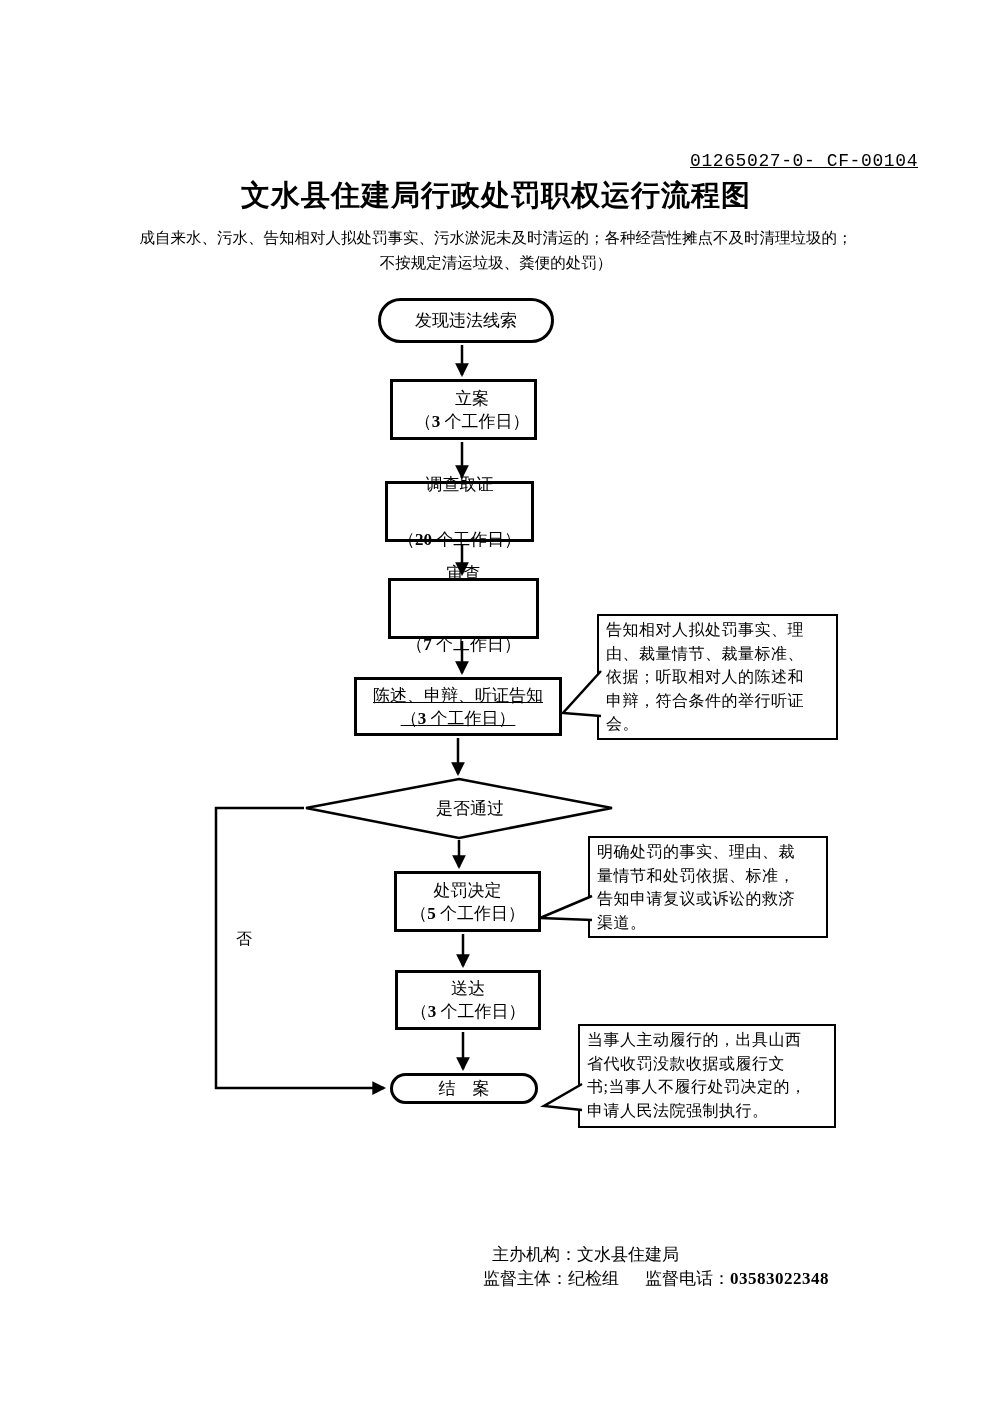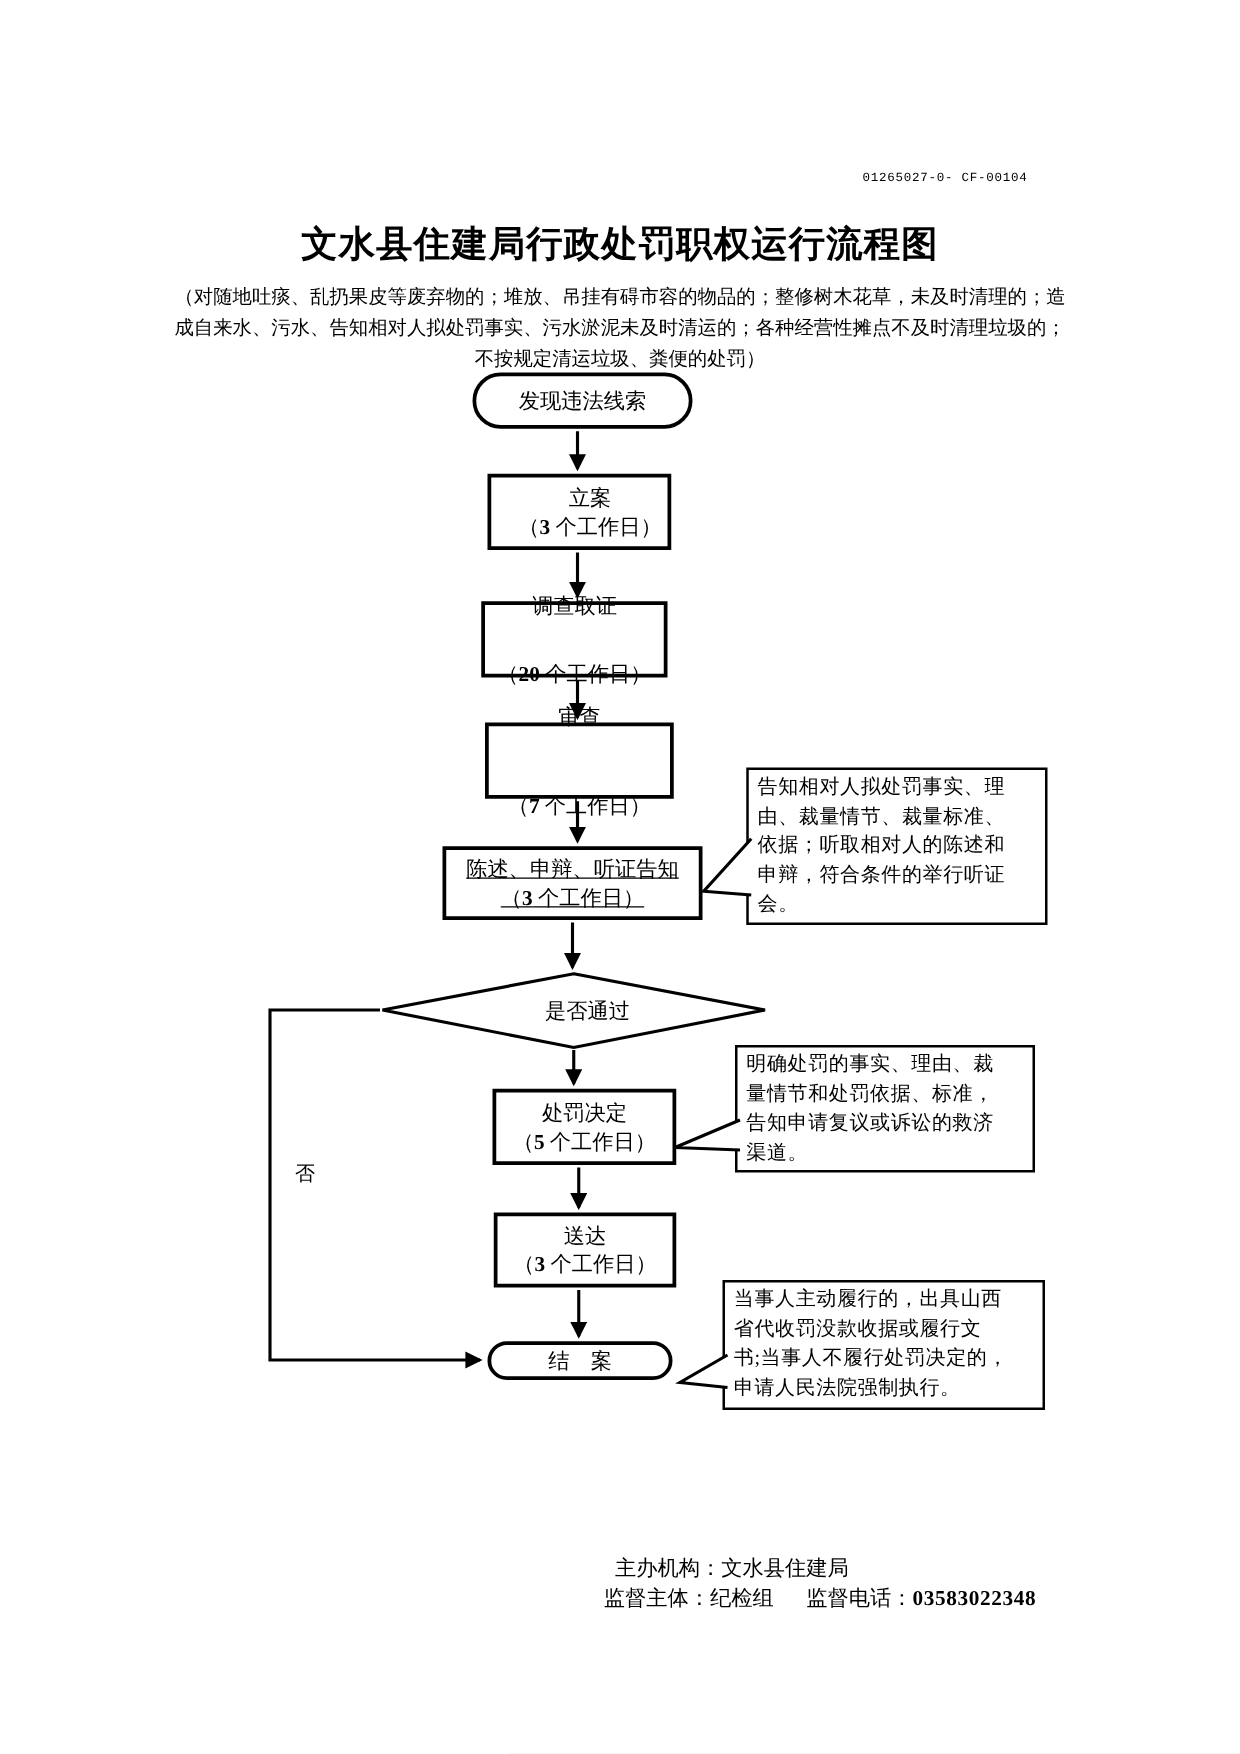--- a/index.html
+++ b/index.html
@@ -4,22 +4,23 @@
 <style>
   html,body { margin:0; padding:0; background:#e8e8e8; }
   .page {
     position:relative; width:992px; height:1403px; margin:0 auto;
     background:#ffffff; color:#000;
     font-family:"Liberation Serif","DejaVu Serif",serif;
     overflow:hidden;
   }
   .abs { position:absolute; }
   .doc-code {
-    left:690px; top:138px; font-size:10px; letter-spacing:0.6px;
+    left:690px; top:151px; font-size:18px; letter-spacing:0.6px;
     font-family:"Liberation Mono","DejaVu Sans Mono",monospace;
+    text-decoration:underline;
   }
   .title {
     left:0; right:0; top:176px; text-align:center;
     font-size:29px; font-weight:bold; letter-spacing:1px;
     font-family:"Liberation Sans","DejaVu Sans",sans-serif;
   }
   .subtitle {
     left:0; right:0; top:225px; text-align:center;
     font-size:15.5px; line-height:25px;
   }
@@ -48,21 +49,20 @@
   svg .dec-text { font-family:"Liberation Serif","DejaVu Serif",serif; font-size:17px; }
 </style>
 </head>
 <body>
 
 <div class="page">
 
   <div class="abs doc-code">01265027-0- CF-00104</div>
   <div class="abs title">文水县住建局行政处罚职权运行流程图</div>
   <div class="abs subtitle">
-    <div>（对随地吐痰、乱扔果皮等废弃物的；堆放、吊挂有碍市容的物品的；整修树木花草，未及时清理的；造</div>
     <div>成自来水、污水、告知相对人拟处罚事实、污水淤泥未及时清运的；各种经营性摊点不及时清理垃圾的；</div>
     <div>不按规定清运垃圾、粪便的处罚）</div>
   </div>
 
   <div class="abs flow-oval" style="left:378px; top:298px; width:176px; height:45px;justify-content:center;">
     <span>发现违法线索</span>
   </div>
 
   <div class="abs flow-box" style="left:390px; top:379px; width:147px; height:61px;padding-left:17px;">
     <div>立案</div>

